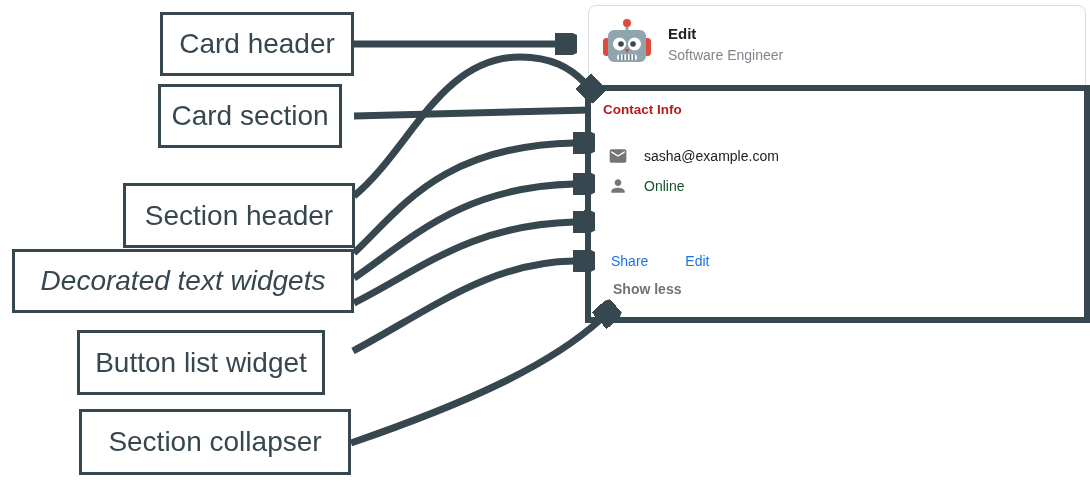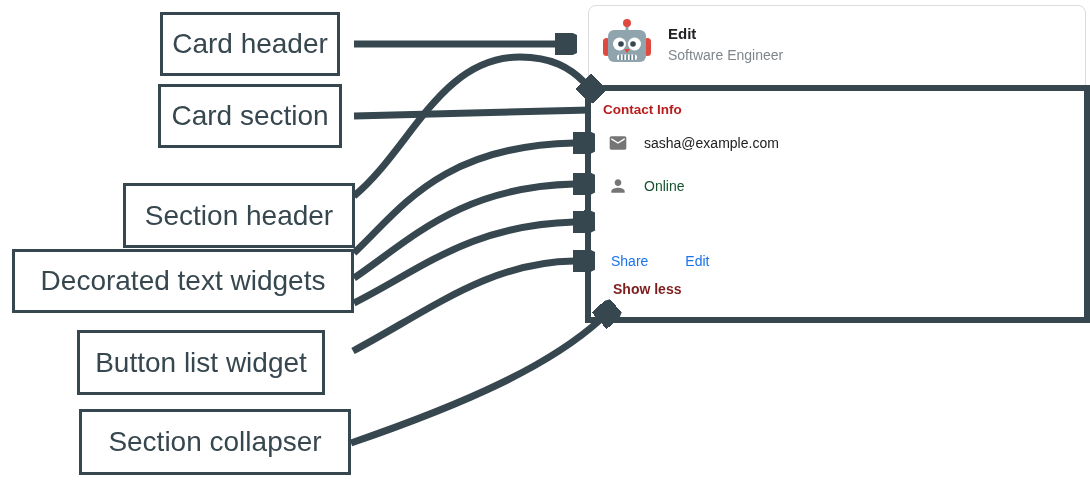--- a/index.html
+++ b/index.html
@@ -38,40 +38,40 @@
     box-sizing:border-box;
     border:6px solid #37474f;
     background:#fff;
   }
   .section-hdr{position:absolute;left:12px;top:11px;font-size:13.5px;font-weight:700;color:#b91c1c;}
   .dt-row{position:absolute;left:17px;display:flex;align-items:center;gap:16px;font-size:14px;color:#202124;}
   .dt-row .wicon{width:20px;height:20px;flex:0 0 auto;display:block;}
   .green-text{color:#14532d;}
   .btn-row{position:absolute;left:20px;top:162px;display:flex;gap:37px;}
   .text-btn{font-size:14px;font-weight:500;color:#1a73e8;cursor:pointer;}
-  .collapser{position:absolute;left:22px;top:190px;font-size:14px;font-weight:700;color:#7f1d1d;cursor:pointer;}
+  .collapser{position:absolute;left:22px;top:190px;font-size:14px;font-weight:700;color:#737373;cursor:pointer;}
   
   #arrows{position:absolute;left:0;top:0;width:1090px;height:494px;pointer-events:none;}
   #arrows path{stroke:#37474f;stroke-width:7;fill:none;}
 </style>
 </head>
 <body>
 
 <div id="canvas">
 
-  <div class="label-box" style="left:160px;top:12px;width:180px;height:64px;">
+  <div class="label-box" style="left:160px;top:12px;width:194px;height:64px;">
     <span>Card header</span>
   </div>
   <div class="label-box" style="left:158px;top:84px;width:184px;height:64px;">
     <span>Card section</span>
   </div>
   <div class="label-box" style="left:123px;top:168px;width:232px;height:65px;margin-top:15px;">
     <span>Section header</span>
   </div>
-  <div class="label-box" style="left:12px;top:249px;width:342px;height:64px;">
+  <div class="label-box" style="left:12px;top:249px;width:342px;height:64px;font-style:italic;">
     <span>Decorated text widgets</span>
   </div>
   <div class="label-box" style="left:77px;top:330px;width:248px;height:65px;">
     <span>Button list widget</span>
   </div>
   <div class="label-box" style="left:79px;top:409px;width:272px;height:66px;">
     <span>Section collapser</span>
   </div>
 
   <div class="card">
@@ -95,21 +95,21 @@
         <line x1="27.5" y1="36.5" x2="27.5" y2="42"></line>
         <line x1="31" y1="36.5" x2="31" y2="42"></line>
       </g>
     </svg>
     <div class="card-title">Edit</div>
     <div class="card-sub">Software Engineer</div>
 
     <div class="section">
       <div class="section-hdr">Contact Info</div>
 
-      <div class="dt-row" style="top:42px;">
+      <div class="dt-row" style="top:55px;">
         <svg class="wicon" viewBox="0 0 24 24">
           <path fill="#757575" d="M20 4H4c-1.1 0-2 .9-2 2v12c0 1.1.9 2 2 2h16c1.1 0 2-.9 2-2V6c0-1.1-.9-2-2-2zm0 4l-8 5-8-5V6l8 5 8-5v2z"></path>
         </svg>
         <span>sasha@example.com</span>
       </div>
 
       <div class="dt-row" style="top:85px;">
         <svg class="wicon" viewBox="0 0 24 24">
           <path fill="#757575" d="M12 12c2.21 0 4-1.79 4-4s-1.79-4-4-4-4 1.79-4 4 1.79 4 4 4zm0 2c-2.67 0-8 1.34-8 4v2h16v-2c0-2.66-5.33-4-8-4z"></path>
         </svg>

